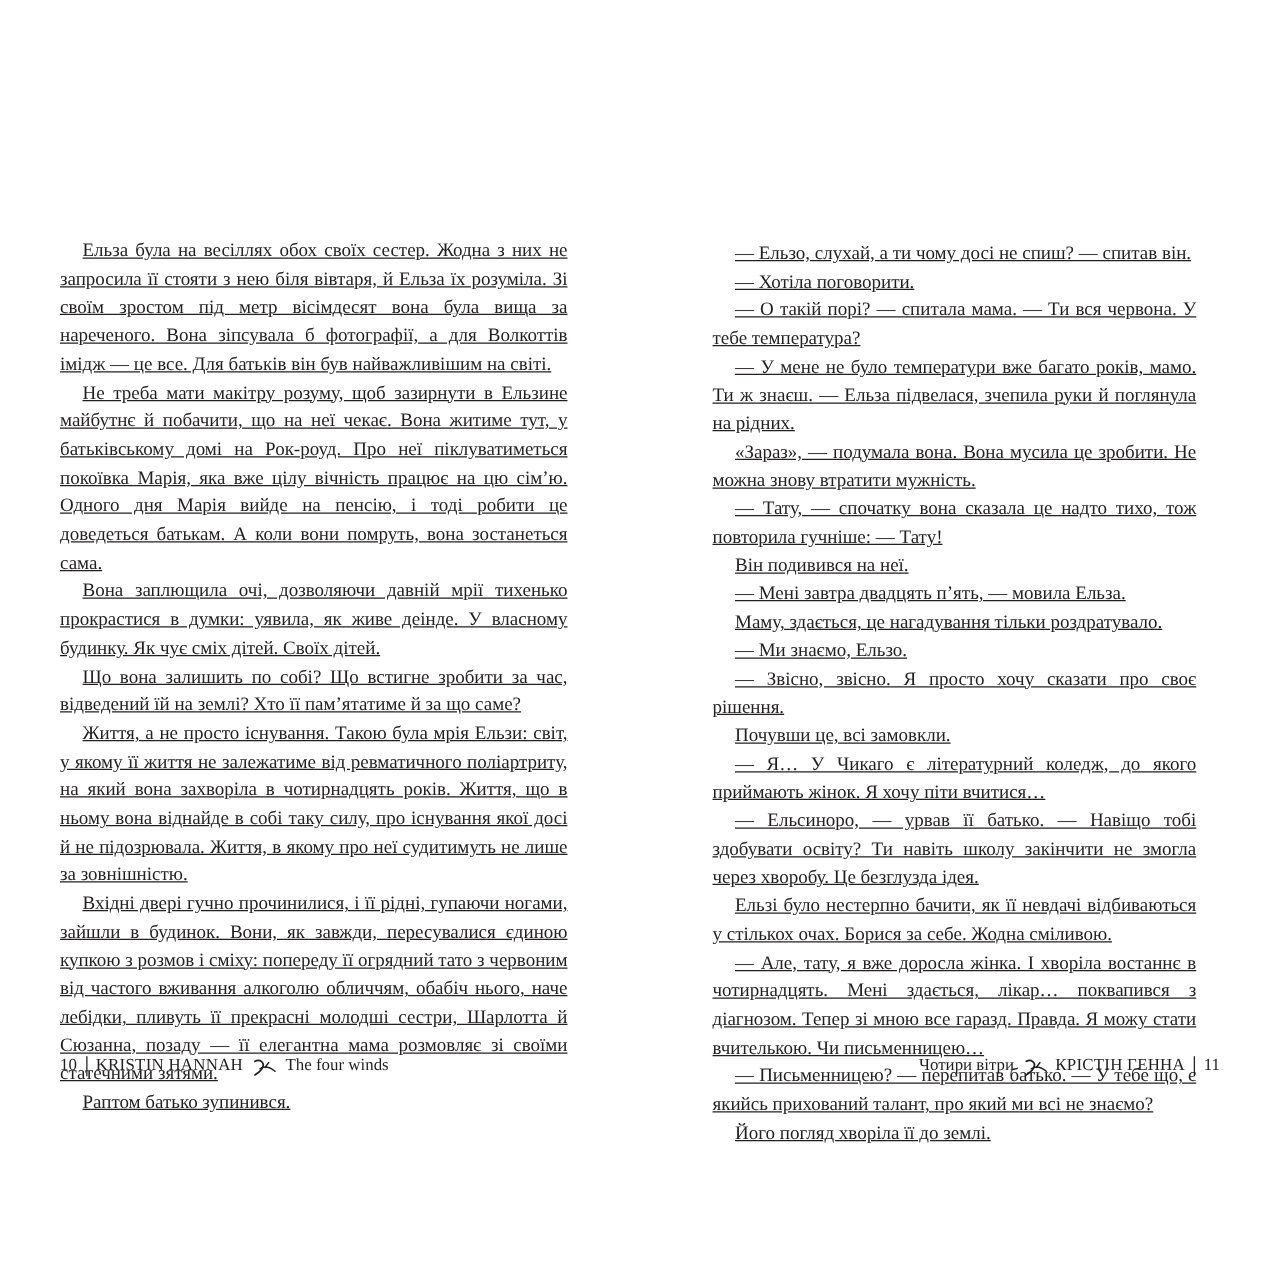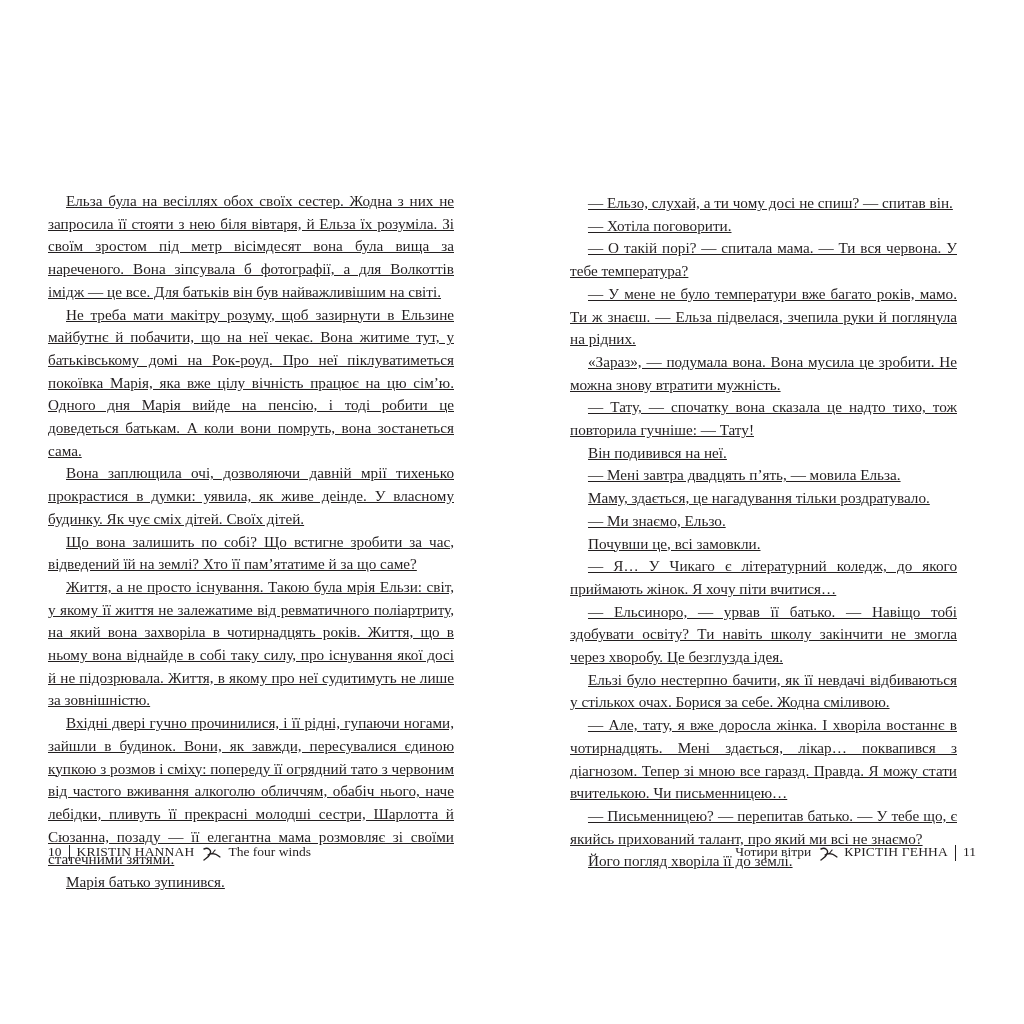--- a/index.html
+++ b/index.html
@@ -76,34 +76,35 @@
 </head>
 <body>
 
 <div class="page page-left">
   <p class="para">Ельза була на весіллях обох своїх сестер. Жодна з них не запросила її стояти з нею біля вівтаря, й Ельза їх розуміла. Зі своїм зростом під метр вісімдесят вона була вища за нареченого. Вона зіпсувала б фотографії, а для Волкоттів імідж — це все. Для батьків він був найважливішим на світі.</p>
   <p class="para">Не треба мати макітру розуму, щоб зазирнути в Ельзине майбутнє й побачити, що на неї чекає. Вона житиме тут, у батьківському домі на Рок-роуд. Про неї піклуватиметься покоївка Марія, яка вже цілу вічність працює на цю сім’ю. Одного дня Марія вийде на пенсію, і тоді робити це доведеться батькам. А коли вони помруть, вона зостанеться сама.</p>
   <p class="para">Вона заплющила очі, дозволяючи давній мрії тихенько прокрастися в думки: уявила, як живе деінде. У власному будинку. Як чує сміх дітей. Своїх дітей.</p>
   <p class="para">Що вона залишить по собі? Що встигне зробити за час, відведений їй на землі? Хто її пам’ятатиме й за що саме?</p>
   <p class="para">Життя, а не просто існування. Такою була мрія Ельзи: світ, у якому її життя не залежатиме від ревматичного поліартриту, на який вона захворіла в чотирнадцять років. Життя, що в ньому вона віднайде в собі таку силу, про існування якої досі й не підозрювала. Життя, в якому про неї судитимуть не лише за зовнішністю.</p>
   <p class="para">Вхідні двері гучно прочинилися, і її рідні, гупаючи ногами, зайшли в будинок. Вони, як завжди, пересувалися єдиною купкою з розмов і сміху: попереду її огрядний тато з червоним від частого вживання алкоголю обличчям, обабіч нього, наче лебідки, пливуть її прекрасні молодші сестри, Шарлотта й Сюзанна, позаду — її елегантна мама розмовляє зі своїми статечними зятями.</p>
-  <p class="para">Марія батько зупинився.</p>
+  <p class="para">Раптом батько зупинився.</p>
 </div>
 
 <div class="page page-right">
   <p class="para">— Ельзо, слухай, а ти чому досі не спиш? — спитав він.</p>
   <p class="para">— Хотіла поговорити.</p>
   <p class="para">— О такій порі? — спитала мама. — Ти вся червона. У тебе температура?</p>
   <p class="para">— У мене не було температури вже багато років, мамо. Ти ж знаєш. — Ельза підвелася, зчепила руки й поглянула на рідних.</p>
   <p class="para">«Зараз», — подумала вона. Вона мусила це зробити. Не можна знову втратити мужність.</p>
   <p class="para">— Тату, — спочатку вона сказала це надто тихо, тож повторила гучніше: — Тату!</p>
   <p class="para">Він подивився на неї.</p>
   <p class="para">— Мені завтра двадцять п’ять, — мовила Ельза.</p>
   <p class="para">Маму, здається, це нагадування тільки роздратувало.</p>
   <p class="para">— Ми знаємо, Ельзо.</p>
+  <p class="para">— Звісно, звісно. Я просто хочу сказати про своє рішення.</p>
   <p class="para">Почувши це, всі замовкли.</p>
   <p class="para">— Я… У Чикаго є літературний коледж, до якого приймають жінок. Я хочу піти вчитися…</p>
   <p class="para">— Ельсиноро, — урвав її батько. — Навіщо тобі здобувати освіту? Ти навіть школу закінчити не змогла через хворобу. Це безглузда ідея.</p>
   <p class="para">Ельзі було нестерпно бачити, як її невдачі відбиваються у стількох очах. Борися за себе. Жодна сміливою.</p>
   <p class="para">— Але, тату, я вже доросла жінка. І хворіла востаннє в чотирнадцять. Мені здається, лікар… поквапився з діагнозом. Тепер зі мною все гаразд. Правда. Я можу стати вчителькою. Чи письменницею…</p>
   <p class="para">— Письменницею? — перепитав батько. — У тебе що, є якийсь прихований талант, про який ми всі не знаємо?</p>
   <p class="para">Його погляд хворіла її до землі.</p>
 </div>
 
 <div class="footer footer-left">

